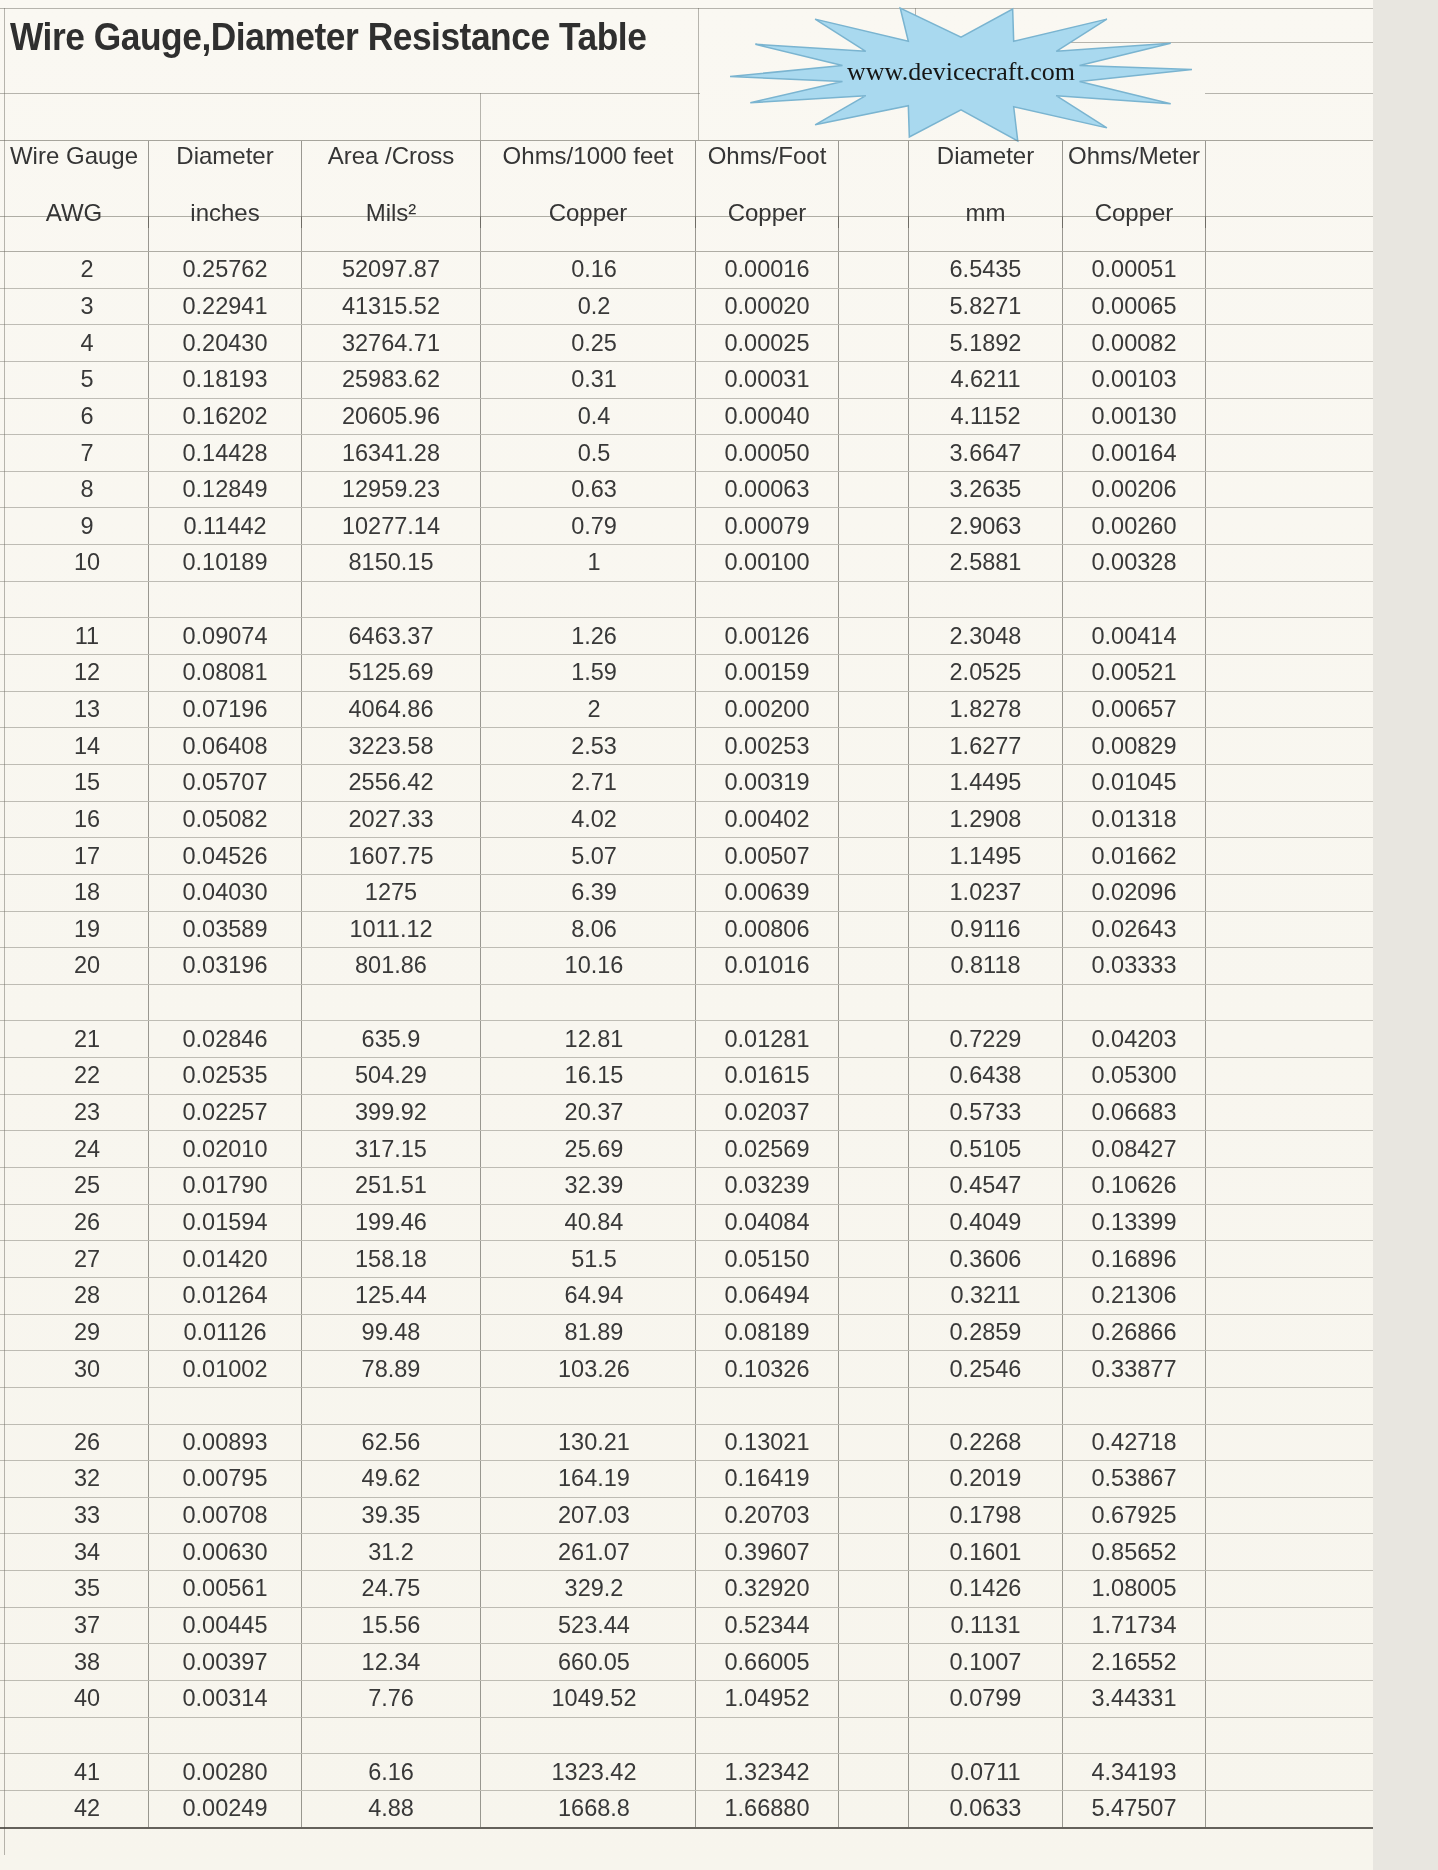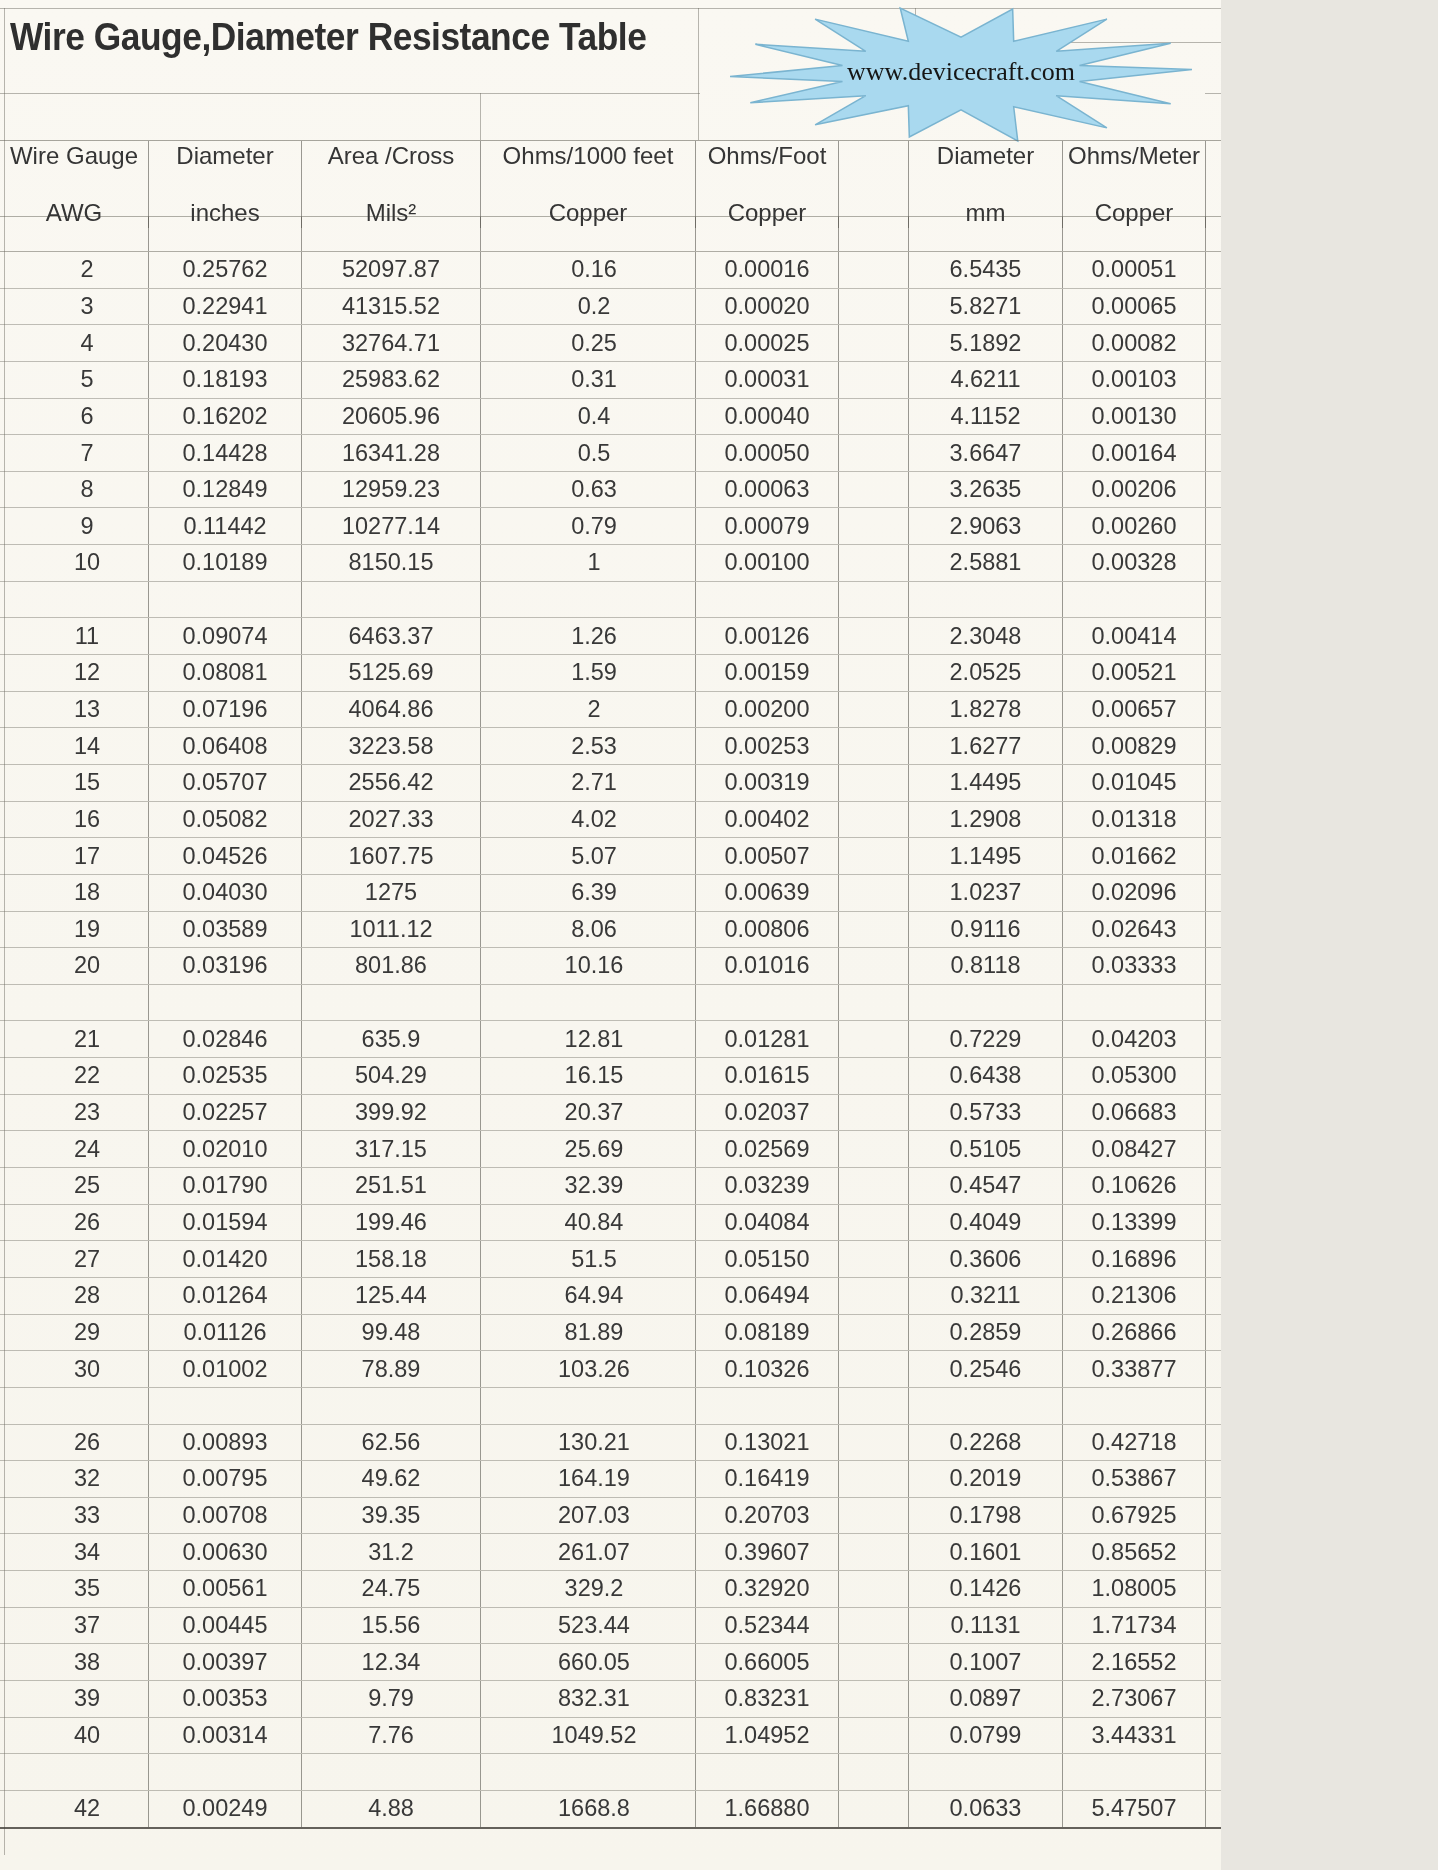--- a/index.html
+++ b/index.html
@@ -1,17 +1,17 @@
 <!DOCTYPE html>
 <html><head>
 <meta charset="utf-8">
 <style>
   html,body { margin:0; padding:0; background:#e8e6e0; }
   .page {
-    position:relative; width:1221px; height:1870px;
+    position:relative; width:1373px; height:1870px;
     background:linear-gradient(180deg,#faf8f2 0%,#f8f6ef 55%,#f7f5ed 100%);
     overflow:hidden; font-family:"Liberation Sans",sans-serif; color:#3a3a3a;
   }
   .abs-line { position:absolute; background:rgba(100,98,88,0.45); }
 
   .title {
     position:absolute; top:16px; left:10px; margin:0;
     font-size:38px; font-weight:bold; letter-spacing:-0.5px;
     transform:scaleX(0.93); transform-origin:left center;
     white-space:nowrap; color:#2f2f2f;
@@ -537,31 +537,20 @@
           <div class="vb cell-diameter-inches">0.00397</div>
           <div class="vb cell-area-mils">12.34</div>
           <div class="vb cell-ohms-1000ft">660.05</div>
           <div class="vb cell-ohms-foot">0.66005</div>
           <div class="vb cell-gap"></div>
           <div class="vb cell-diameter-mm">0.1007</div>
           <div class="vb cell-ohms-meter">2.16552</div>
           <div class="vb cell-margin"></div>
         </div>
         <div class="grid-row row">
-          <div class="cell-awg">39</div>
-          <div class="vb cell-diameter-inches">0.00353</div>
-          <div class="vb cell-area-mils">9.79</div>
-          <div class="vb cell-ohms-1000ft">832.31</div>
-          <div class="vb cell-ohms-foot">0.83231</div>
-          <div class="vb cell-gap"></div>
-          <div class="vb cell-diameter-mm">0.0897</div>
-          <div class="vb cell-ohms-meter">2.73067</div>
-          <div class="vb cell-margin"></div>
-        </div>
-        <div class="grid-row row">
           <div class="cell-awg">40</div>
           <div class="vb cell-diameter-inches">0.00314</div>
           <div class="vb cell-area-mils">7.76</div>
           <div class="vb cell-ohms-1000ft">1049.52</div>
           <div class="vb cell-ohms-foot">1.04952</div>
           <div class="vb cell-gap"></div>
           <div class="vb cell-diameter-mm">0.0799</div>
           <div class="vb cell-ohms-meter">3.44331</div>
           <div class="vb cell-margin"></div>
         </div>
@@ -569,20 +558,31 @@
           <div class="cell-awg"></div>
           <div class="vb cell-diameter-inches"></div>
           <div class="vb cell-area-mils"></div>
           <div class="vb cell-ohms-1000ft"></div>
           <div class="vb cell-ohms-foot"></div>
           <div class="vb cell-gap"></div>
           <div class="vb cell-diameter-mm"></div>
           <div class="vb cell-ohms-meter"></div>
           <div class="vb cell-margin"></div>
         </div>
+        <div class="grid-row row">
+          <div class="cell-awg">41</div>
+          <div class="vb cell-diameter-inches">0.00280</div>
+          <div class="vb cell-area-mils">6.16</div>
+          <div class="vb cell-ohms-1000ft">1323.42</div>
+          <div class="vb cell-ohms-foot">1.32342</div>
+          <div class="vb cell-gap"></div>
+          <div class="vb cell-diameter-mm">0.0711</div>
+          <div class="vb cell-ohms-meter">4.34193</div>
+          <div class="vb cell-margin"></div>
+        </div>
         <div class="grid-row row last">
           <div class="cell-awg">42</div>
           <div class="vb cell-diameter-inches">0.00249</div>
           <div class="vb cell-area-mils">4.88</div>
           <div class="vb cell-ohms-1000ft">1668.8</div>
           <div class="vb cell-ohms-foot">1.66880</div>
           <div class="vb cell-gap"></div>
           <div class="vb cell-diameter-mm">0.0633</div>
           <div class="vb cell-ohms-meter">5.47507</div>
           <div class="vb cell-margin"></div>

